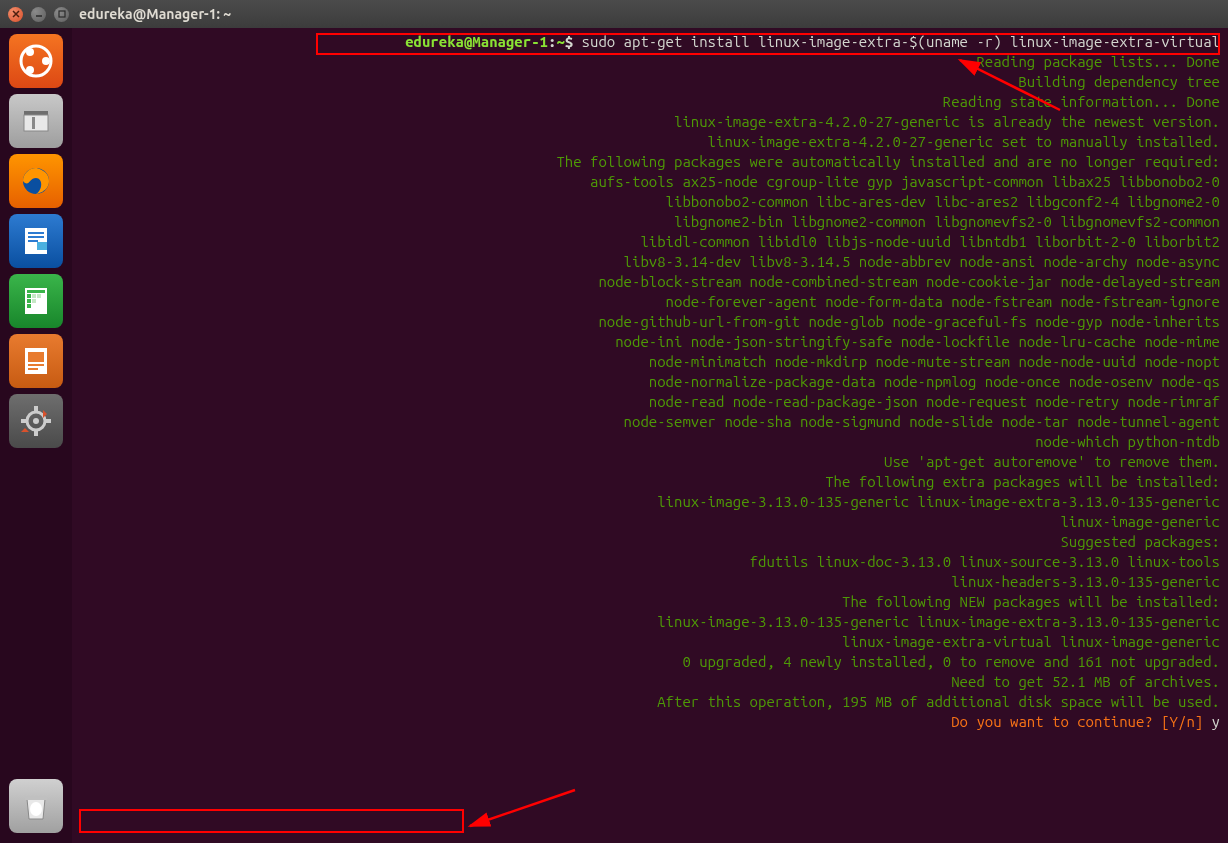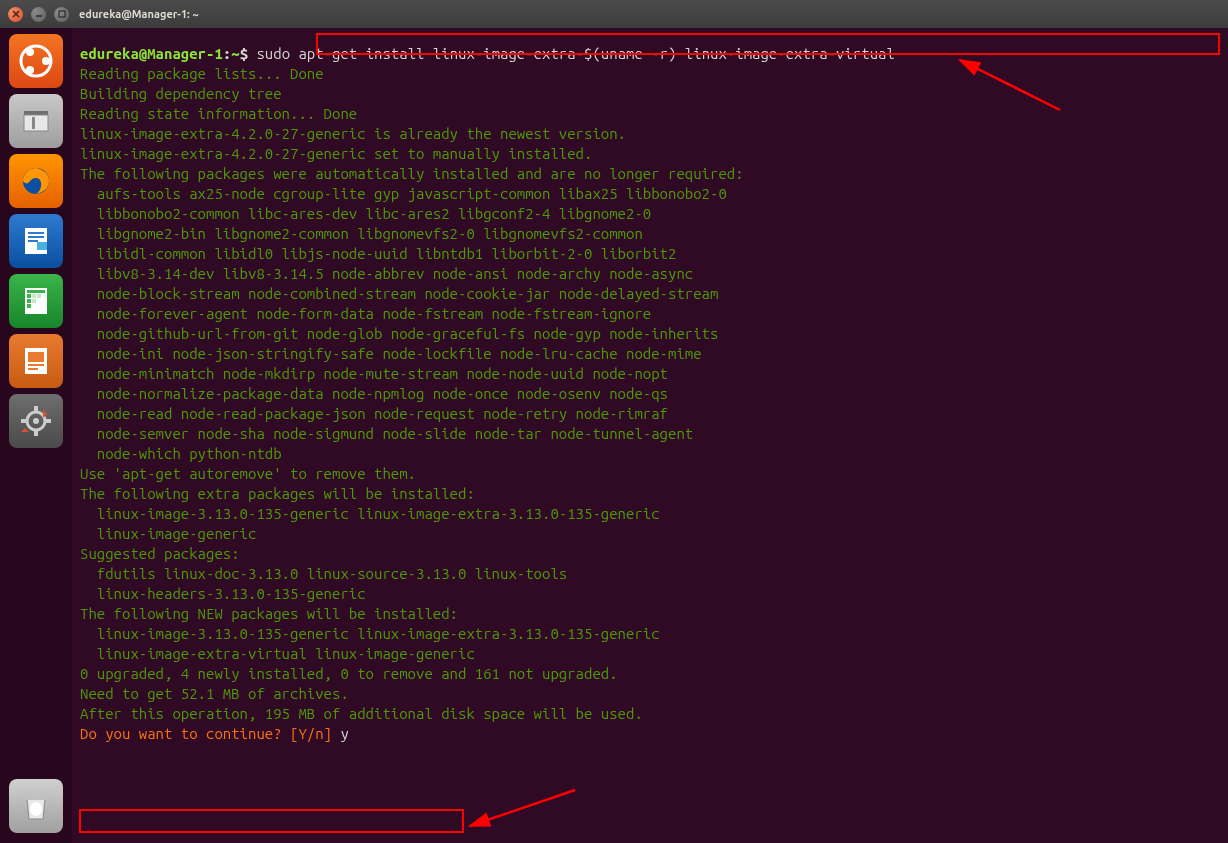--- a/index.html
+++ b/index.html
@@ -32,21 +32,21 @@
   align-items: center;
   justify-content: center;
 }
 .wbtn.close { background: radial-gradient(circle at 30% 30%, #f28c6a, #d9512c); }
 .wbtn.min { background: radial-gradient(circle at 30% 30%, #8b8b8b, #5e5e5e); }
 .wbtn.max { background: radial-gradient(circle at 30% 30%, #8b8b8b, #5e5e5e); }
 .wbtn svg { width: 8px; height: 8px; }
 .title-text {
   color: #dfdbd2;
   font-family: Ubuntu, sans-serif;
-  font-size: 11px;
+  font-size: 14px;
   font-weight: bold;
   margin-left: 10px;
 }
 .launcher {
   position: absolute;
   left: 0;
   top: 28px;
   width: 72px;
   height: 815px;
   background: rgba(40, 8, 30, 0.85);
@@ -77,23 +77,24 @@
 .terminal {
   position: absolute;
   left: 72px;
   top: 28px;
   right: 0;
   bottom: 0;
   background: #300a24;
   color: #4e9a06;
   font-size: 15px;
   line-height: 20px;
-  padding: 16px 8px;
+  padding: 4px 8px;
   white-space: pre;
   overflow: hidden;
+  text-align: right;
 }
 .prompt { color: #8ae234; font-weight: bold; }
 .white { color: #d3d7cf; }
 .green { color: #f97316; }
 .hl-box {
   border: 2px solid #ff0000;
   position: absolute;
   pointer-events: none;
 }
 .arrow {

